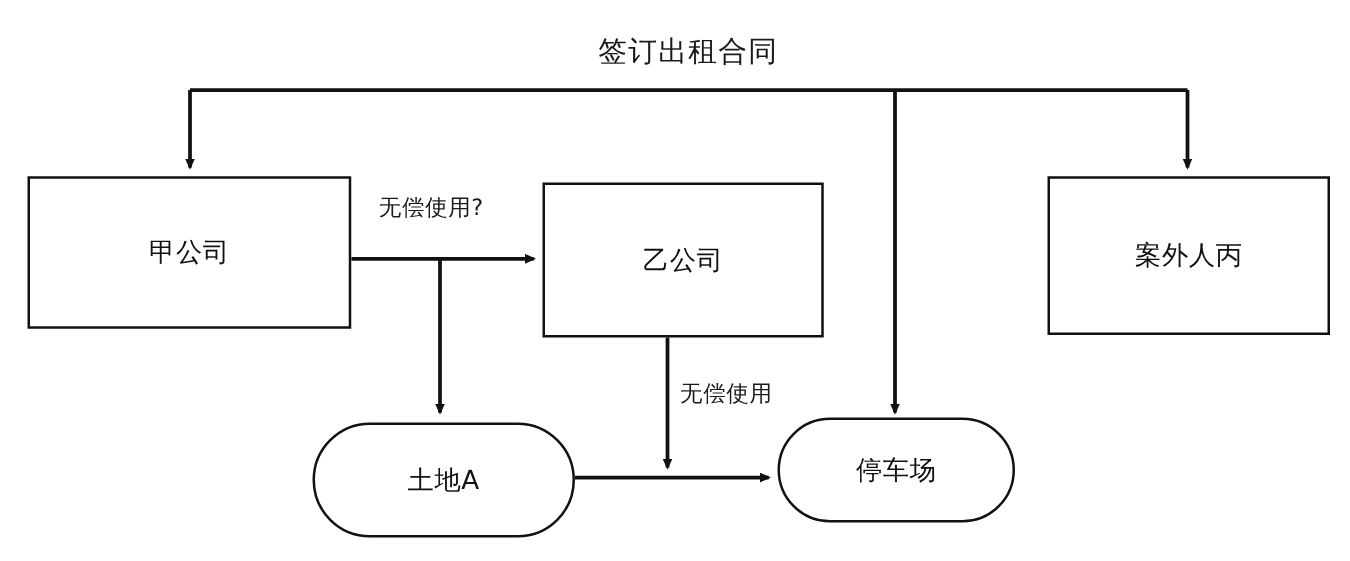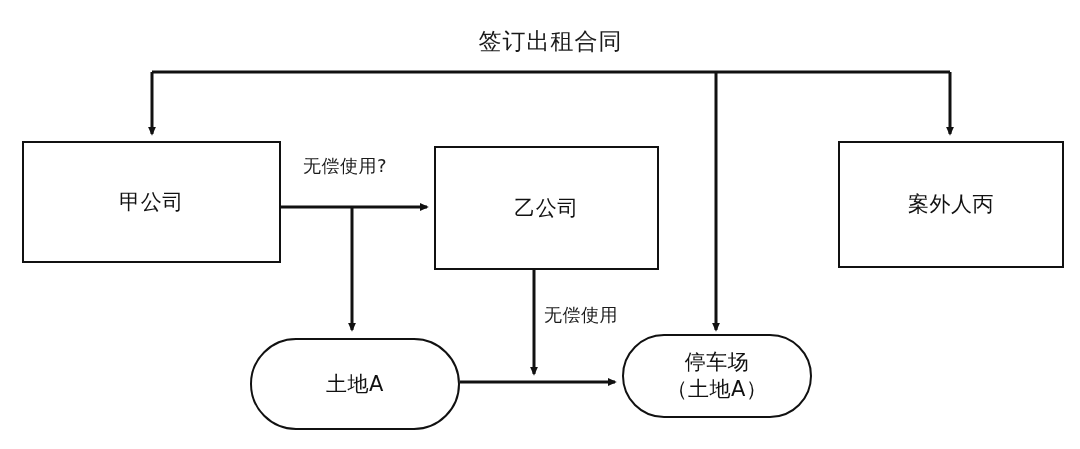--- a/index.html
+++ b/index.html
@@ -106,20 +106,19 @@
   <div class="node rect" style="left:838px;top:141px;width:226px;height:127px;">
     <span class="node-line">案外人丙</span>
   </div>
 
   <div class="node stadium" style="left:250px;top:338px;width:210px;height:92px;text-align:right;">
     <span class="node-line">土地A</span>
   </div>
 
   <div class="node stadium" style="left:622px;top:334px;width:190px;height:84px;">
     <span class="node-line">停车场</span>
-    <span class="node-line">（土地A）</span>
   </div>
 
   <div class="edge-label" style="left:303px;top:154px;">无偿使用?</div>
 
   <div class="edge-label" style="left:544px;top:303px;">无偿使用</div>
 
 </div>
 
 </body></html>

